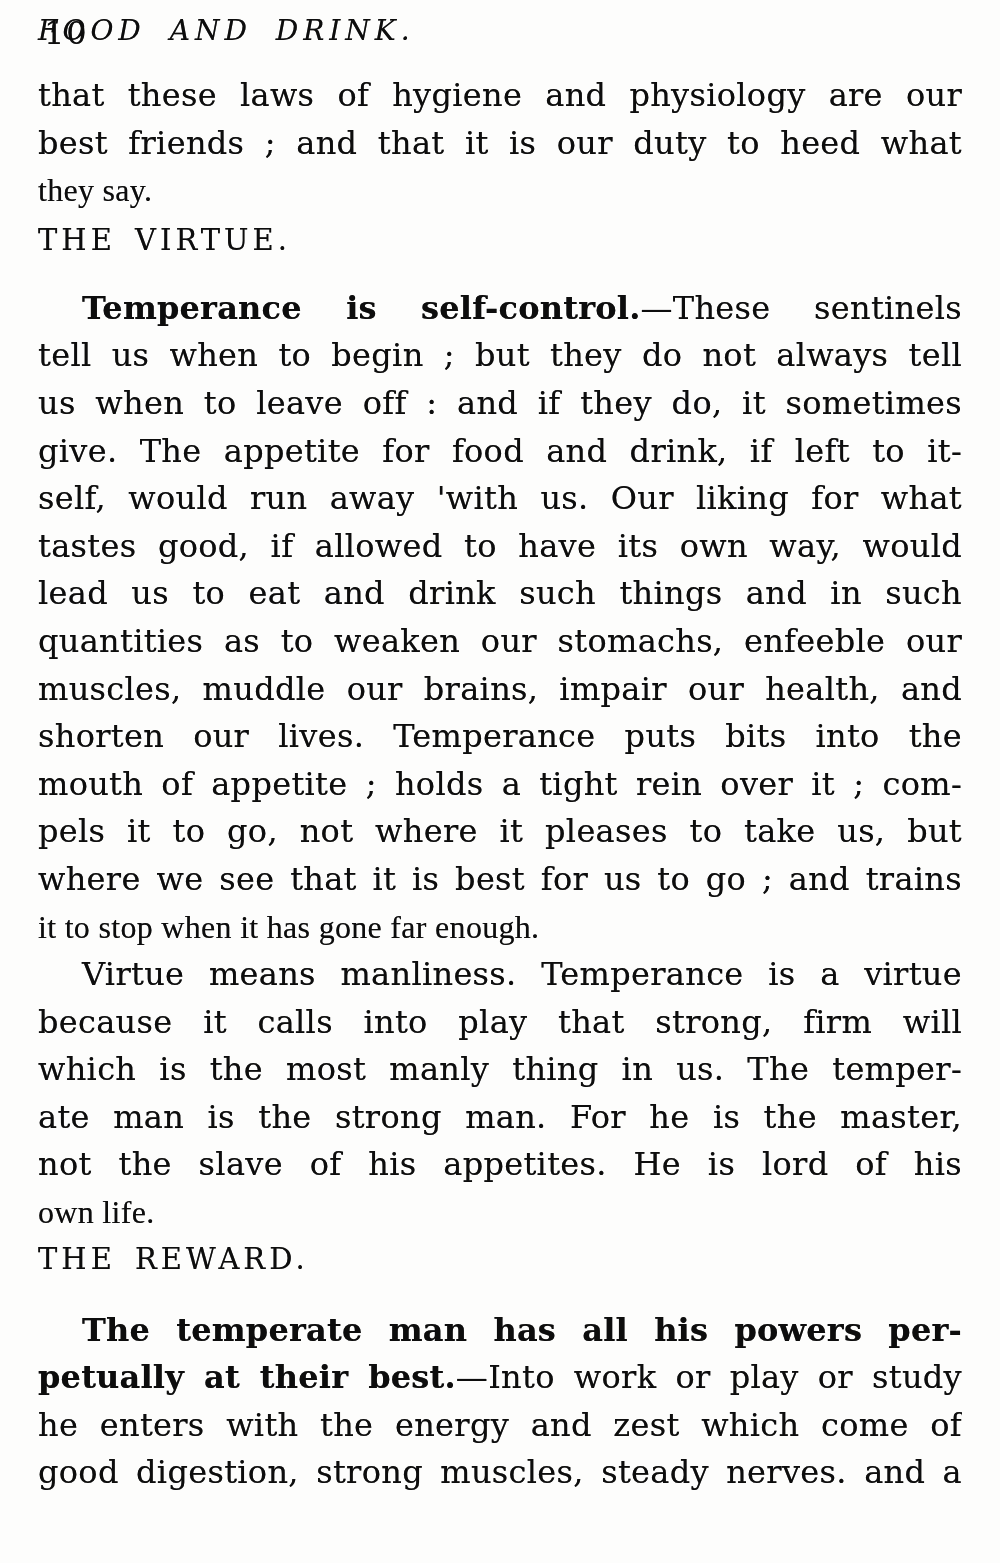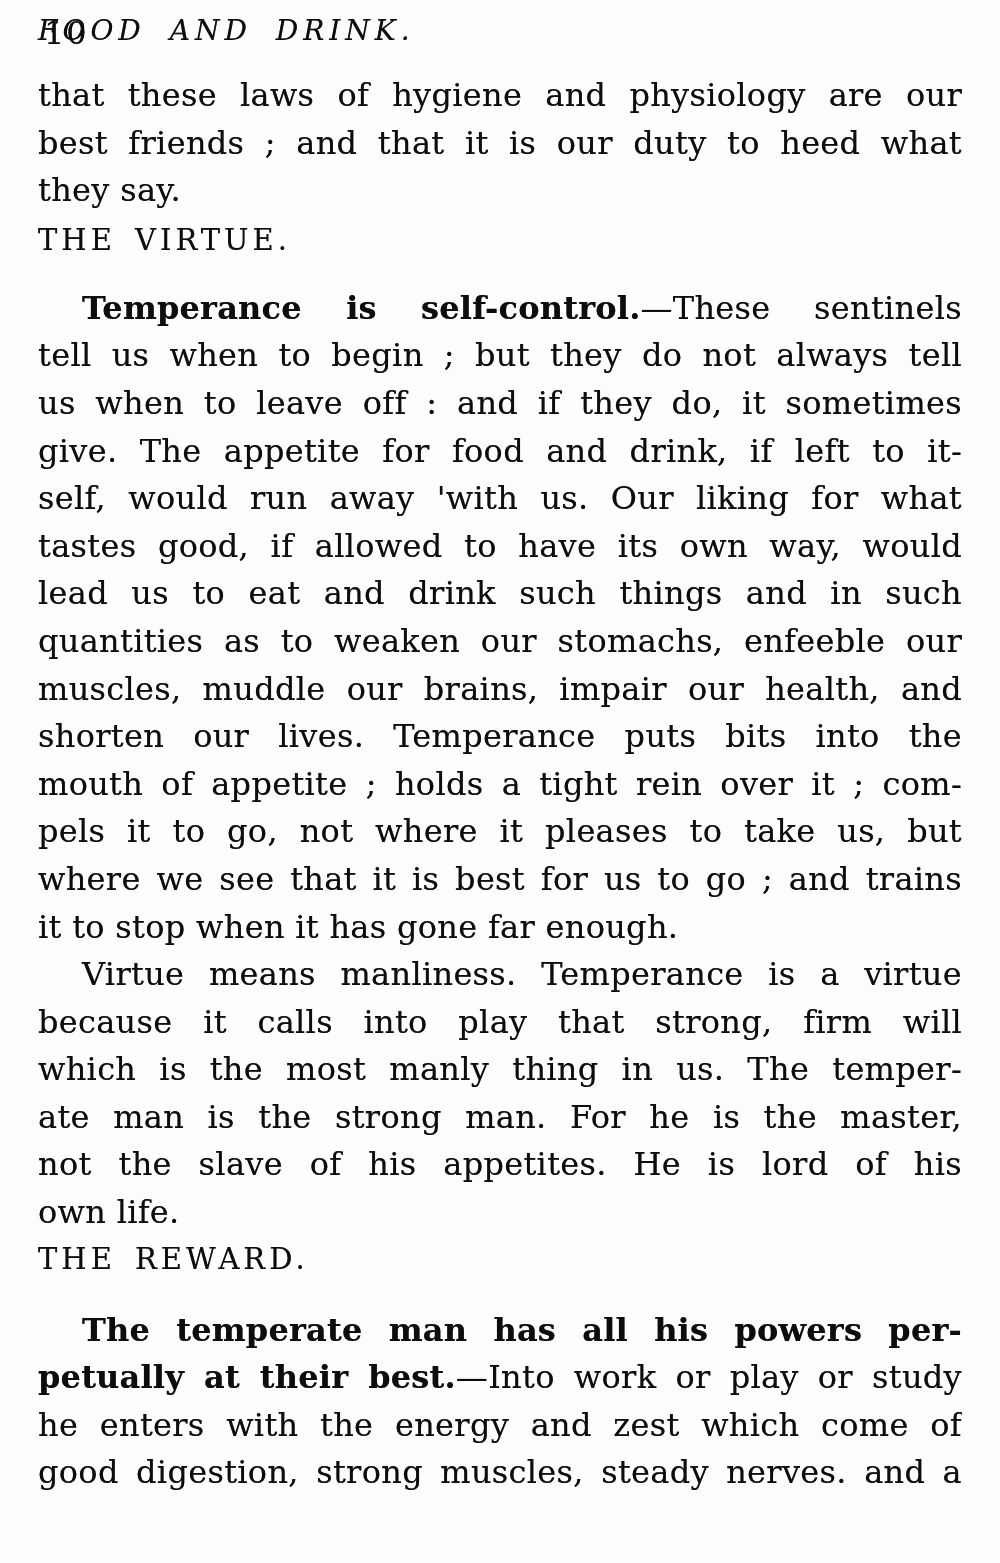--- a/index.html
+++ b/index.html
@@ -39,21 +39,21 @@
     font-size: 32px;
     line-height: 47.6px;
     text-align: justify;
     text-align-last: justify;
     text-justify: inter-word;
     letter-spacing: 0.3px;
     white-space: normal;
     height: 47.6px;
     overflow: hidden;
   }
-  .line.last { text-align-last: left; }
+  .line.last { text-align-last: left; font-family: Liberation Serif, serif; }
   .line.first { padding-left: 44px; }
   .b { font-weight: bold; letter-spacing: 0.2px; }
   .section-heading {
     text-align: left;
     font-size: 29px;
     letter-spacing: 4px;
     word-spacing: 6px;
     line-height: 34px;
   }
   .para1 { margin-top: 20px; }

